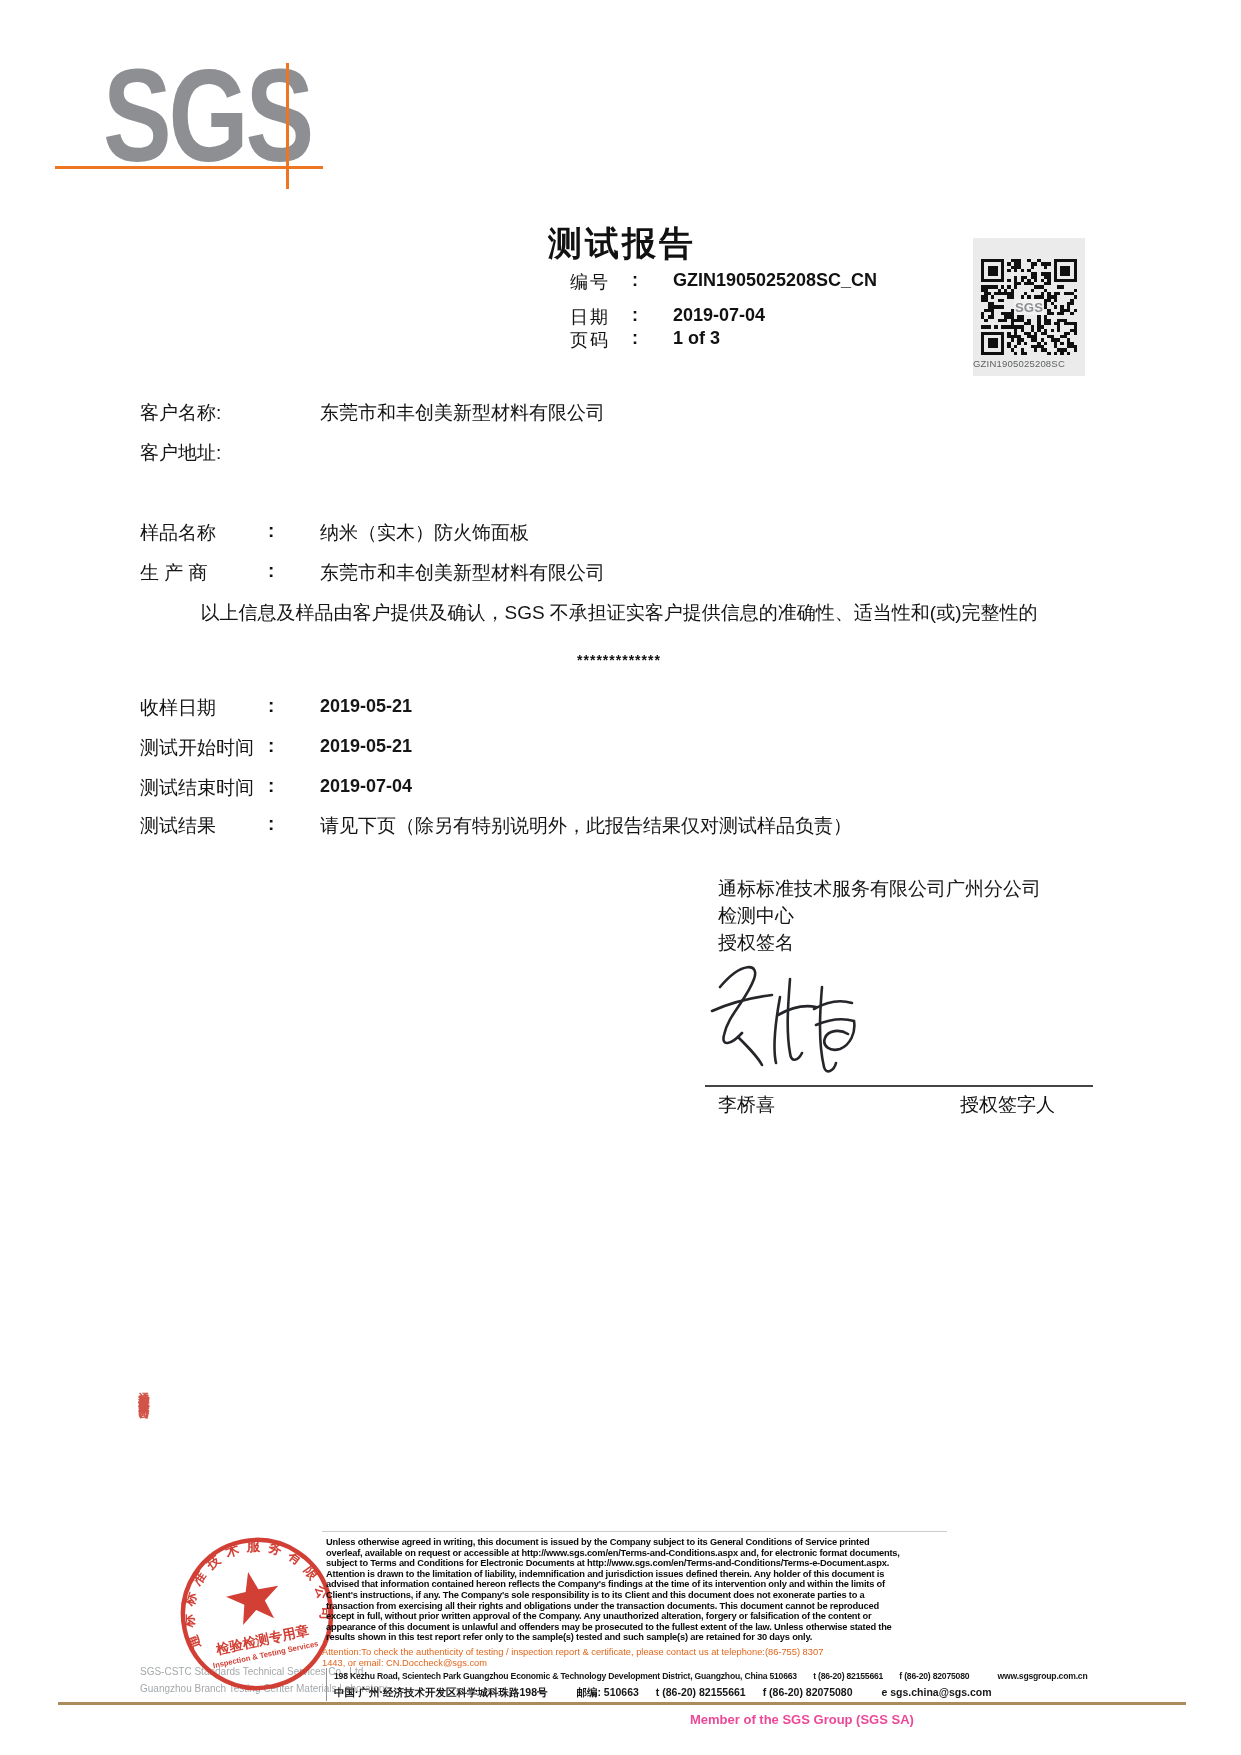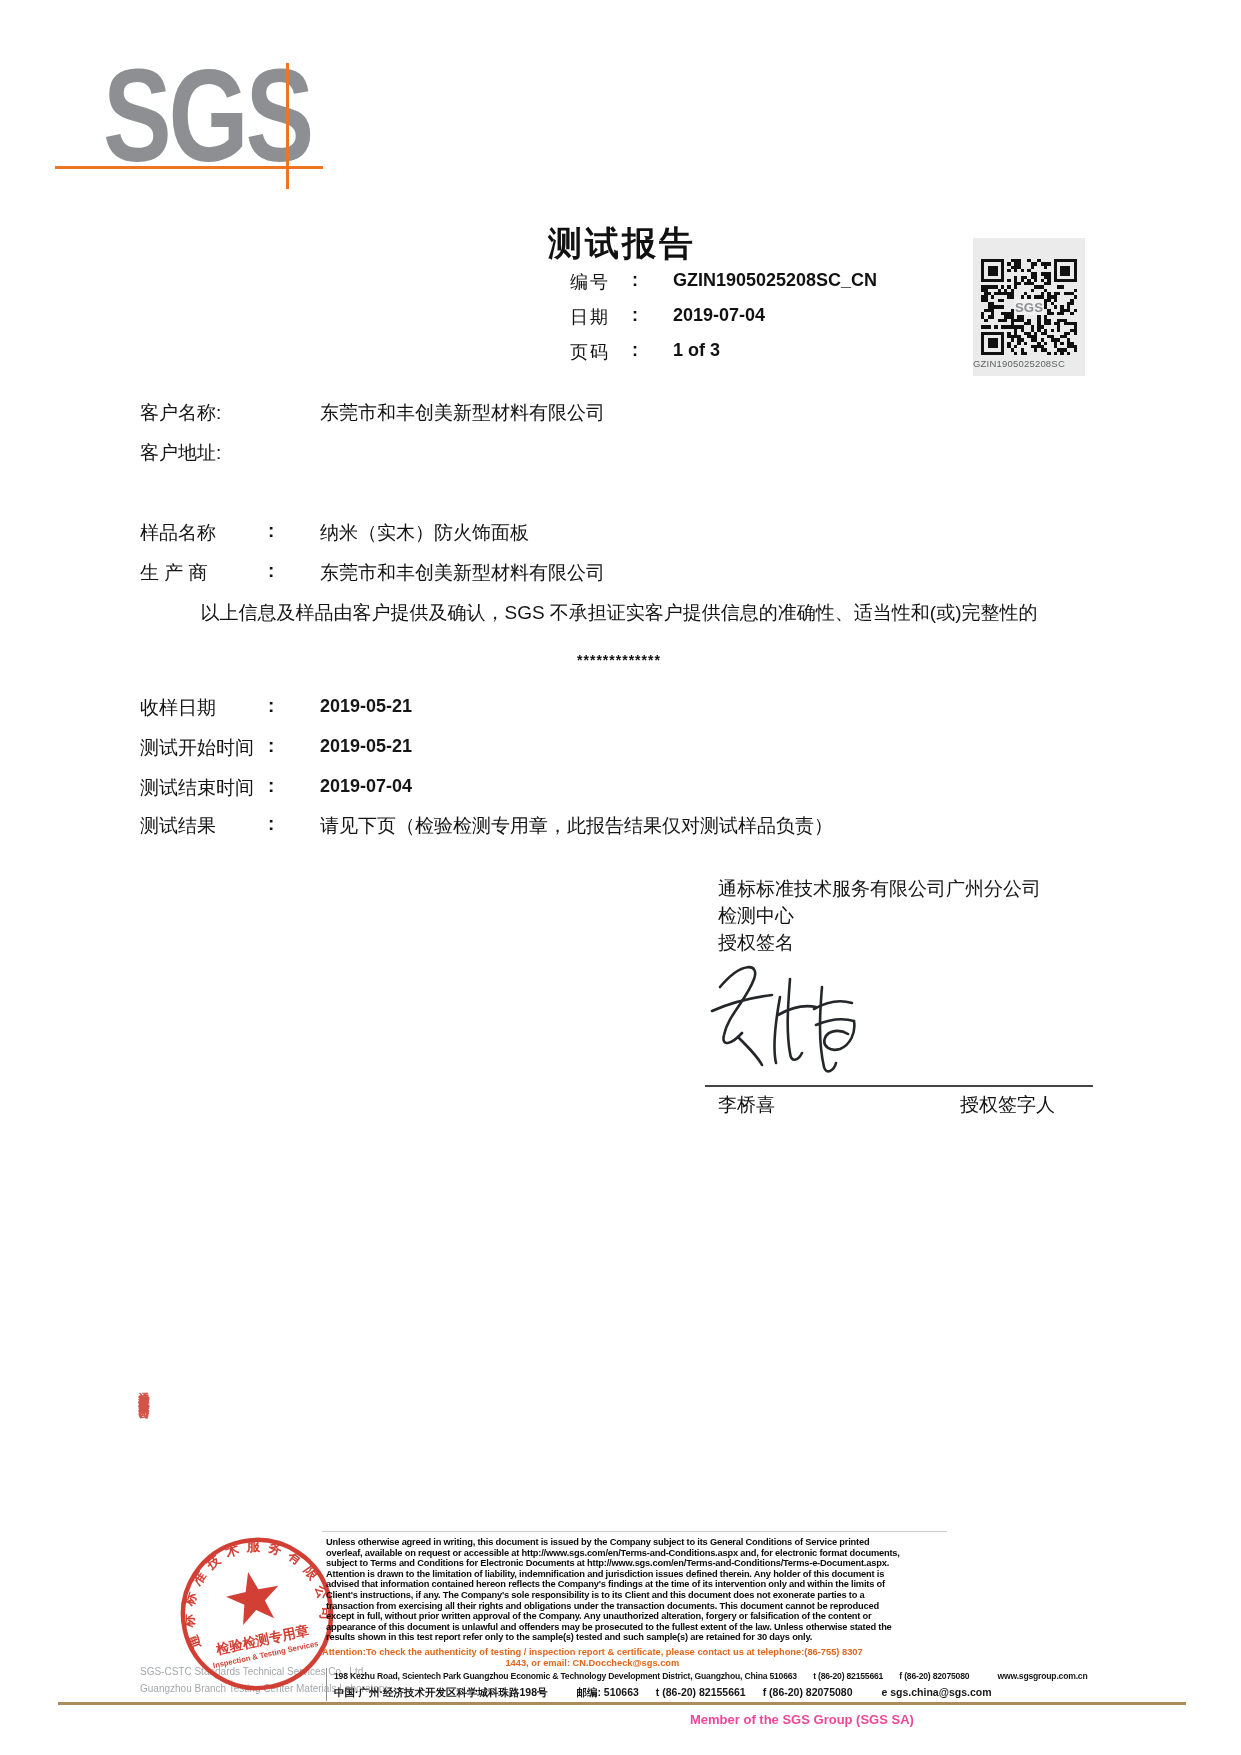--- a/index.html
+++ b/index.html
@@ -44,22 +44,22 @@
 
   
   .stamp-side-text{left:136px;top:1383px;height:200px;writing-mode:vertical-rl;text-orientation:upright;
                    font-size:11px;color:#cb3829;letter-spacing:1px;font-weight:bold;opacity:.85;}
   .lab-line{left:140px;font-size:10px;color:#a4a8ab;white-space:nowrap;}
   .stamp-svg{left:176px;top:1533px;opacity:.93;}
 
   .legal-hairline{left:322px;top:1531px;width:625px;height:1px;background:#cccccc;}
   .legal{left:326px;top:1537px;font-size:9.3px;font-weight:bold;line-height:10.6px;
          letter-spacing:-.2px;color:#0b0b0b;white-space:nowrap;}
-  .attention{left:322px;top:1647px;font-size:9.3px;font-weight:bold;line-height:10.6px;
-             color:#e0661c;white-space:nowrap;text-align:center;}
+  .attention{left:322px;top:1647px;font-size:9.3px;font-weight:normal;line-height:10.6px;
+             color:#e0661c;white-space:nowrap;}
   .addr-block{left:326px;top:1668px;border-left:1px solid #8f9193;padding-left:7px;}
   .addr-row{white-space:nowrap;font-weight:bold;color:#161616;}
   .addr-row.en{font-size:8.6px;letter-spacing:-.2px;line-height:16px;}
   .addr-row.cn{font-size:10.5px;line-height:17px;}
   .addr-sep{display:inline-block;width:14px;}
   .addr-sep.w{width:26px;}
   .footer-rule{left:58px;top:1702px;width:1128px;height:2.5px;background:#ab8a5c;}
   .member-line{left:690px;top:1712px;font-size:13px;font-weight:bold;color:#ec4899;}
 </style>
 </head>
@@ -76,21 +76,21 @@
   <div class="abs meta-row" style="top:270px;">
     <span class="meta-label">编号</span>
     <span class="meta-colon">:</span>
     <span class="meta-value">GZIN1905025208SC_CN</span>
   </div>
   <div class="abs meta-row" style="top:305px;">
     <span class="meta-label">日期</span>
     <span class="meta-colon">:</span>
     <span class="meta-value">2019-07-04</span>
   </div>
-  <div class="abs meta-row" style="top:340px;">
+  <div class="abs meta-row" style="top:328px;">
     <span class="meta-label">页码</span>
     <span class="meta-colon">:</span>
     <span class="meta-value">1 of 3</span>
   </div>
 
   <div class="abs qr-card">
     <svg id="qr" class="qr-svg" width="96" height="96" viewBox="0 0 29 29" shape-rendering="crispEdges">
         <rect x="0" y="0" width="29" height="29" fill="#ebebeb"></rect>
         <rect x="9" y="0" width="1" height="1" fill="#101010"></rect>
         <rect x="10" y="0" width="1" height="1" fill="#101010"></rect>
@@ -426,21 +426,21 @@
   <div class="abs row-label" style="left:140px;top:735px;">测试开始时间</div>
   <div class="abs row-colon" style="left:268px;top:735px;">:</div>
   <div class="abs row-value bold" style="left:320px;top:736px;">2019-05-21</div>
 
   <div class="abs row-label" style="left:140px;top:775px;">测试结束时间</div>
   <div class="abs row-colon" style="left:268px;top:775px;">:</div>
   <div class="abs row-value bold" style="left:320px;top:776px;">2019-07-04</div>
 
   <div class="abs row-label" style="left:140px;top:813px;">测试结果</div>
   <div class="abs row-colon" style="left:268px;top:813px;">:</div>
-  <div class="abs row-value" style="left:320px;top:813px;">请见下页（检验检测专用章，此报告结果仅对测试样品负责）</div>
+  <div class="abs row-value" style="left:320px;top:813px;">请见下页（除另有特别说明外，此报告结果仅对测试样品负责）</div>
 
   <div class="abs signoff-line" style="top:876px;">通标标准技术服务有限公司广州分公司</div>
   <div class="abs signoff-line" style="top:903px;">检测中心</div>
   <div class="abs signoff-line" style="top:930px;">授权签名</div>
 
   <svg class="abs" style="left:698px;top:953px;" width="180" height="132" viewBox="0 0 180 132">
     <g fill="none" stroke="#24262a" stroke-width="2.6" stroke-linecap="round">
       <path d="M22,34 C44,8 62,10 56,26 C48,48 30,62 26,82 C23,94 33,92 44,80"></path>
       <path d="M14,58 C36,48 58,44 74,42"></path>
       <path d="M40,84 C52,96 60,104 64,112"></path>

